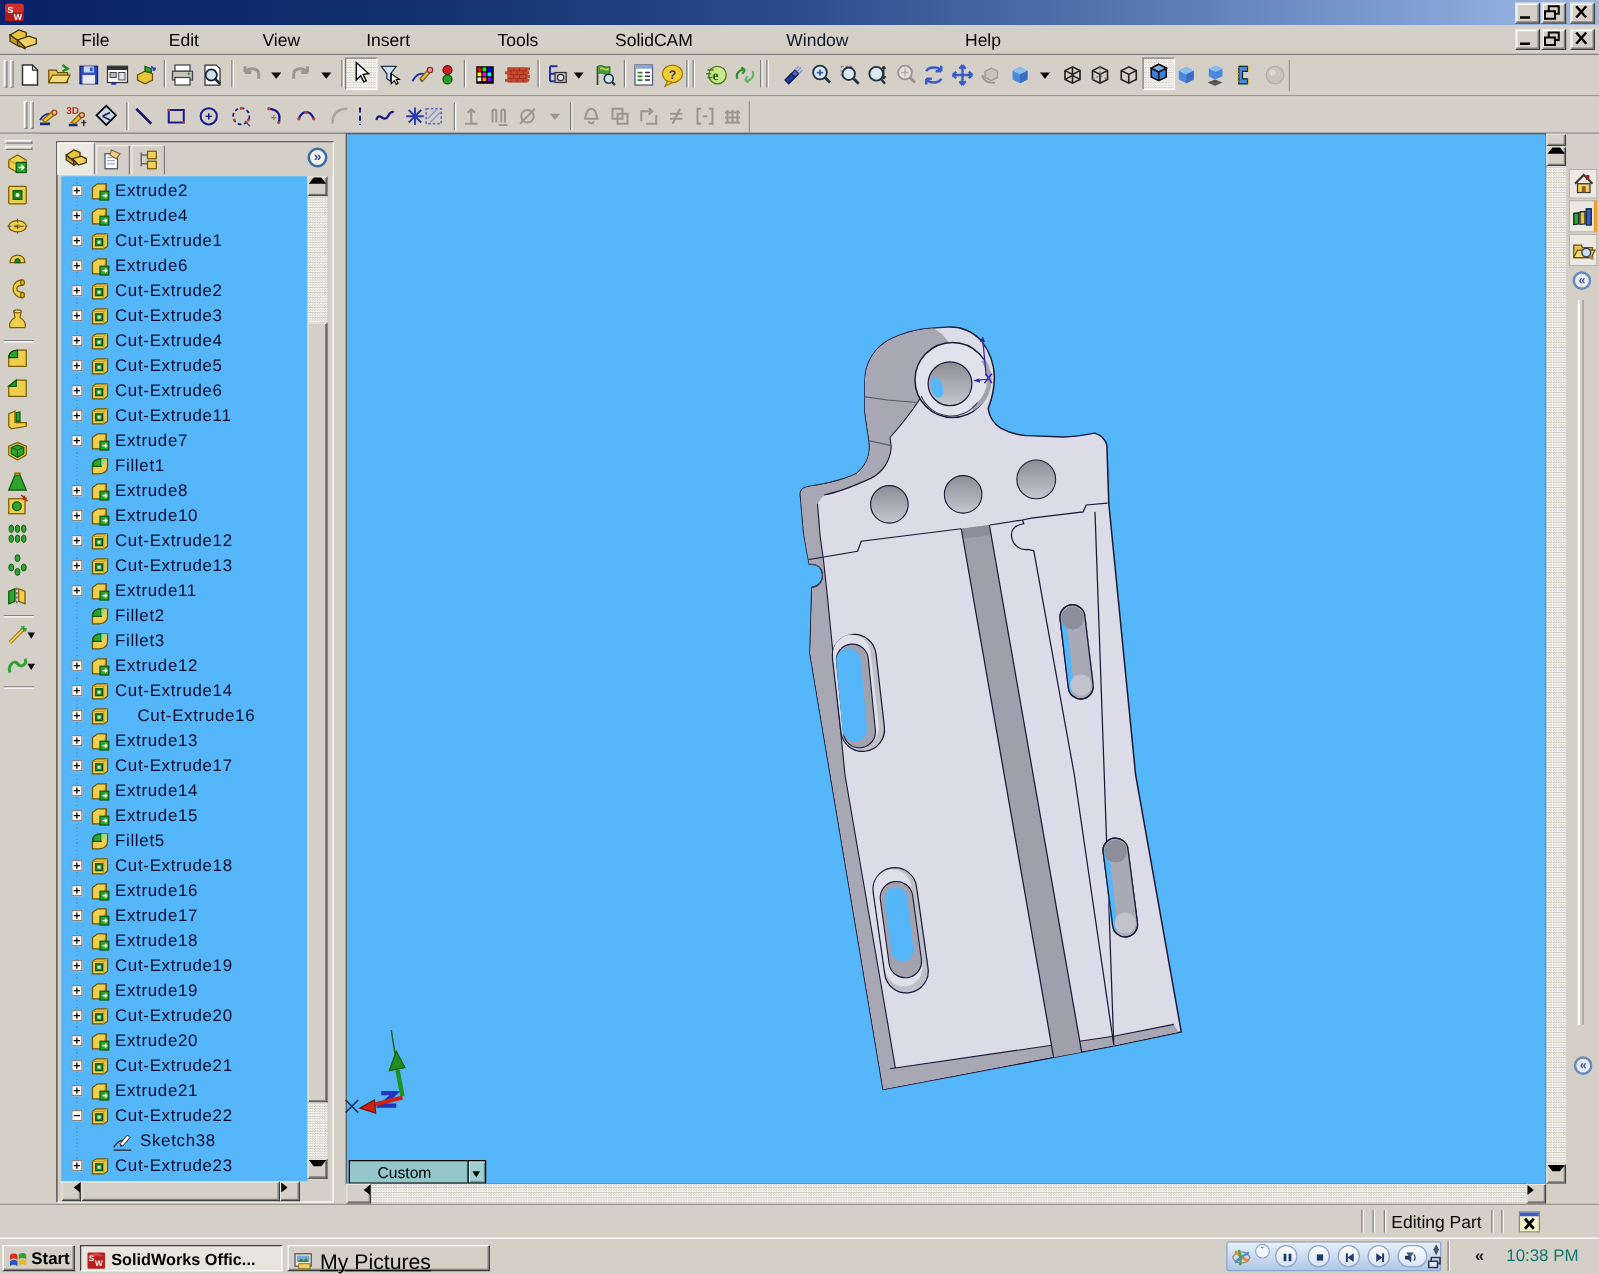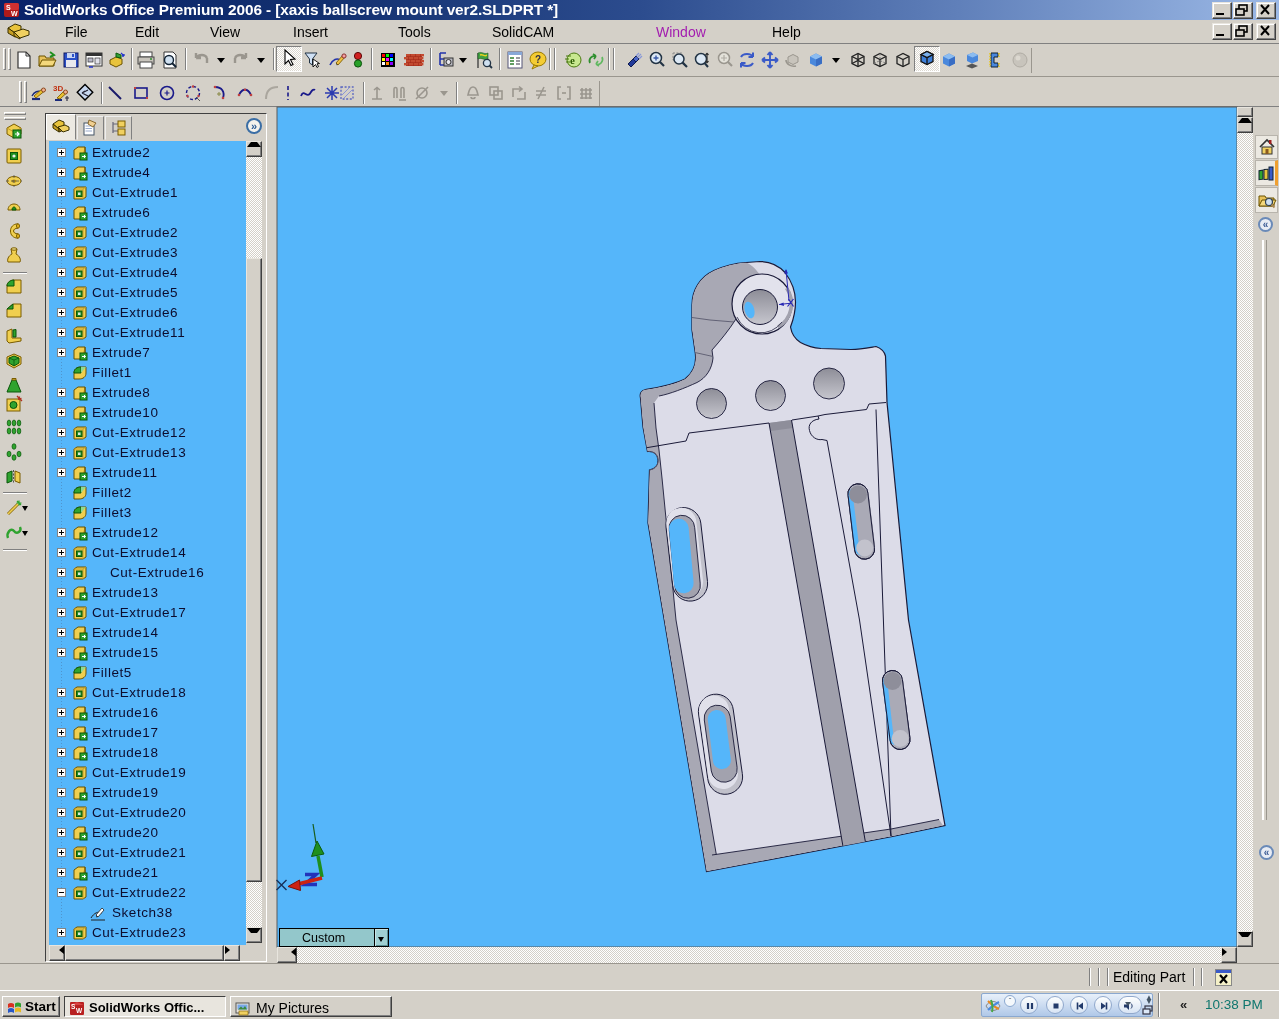--- a/index.html
+++ b/index.html
@@ -22,21 +22,20 @@
 <body>
 <div id="root">
 
 <div class="abs" style="left:0;top:0;width:1279px;height:20px;background:linear-gradient(90deg,#0a2269 0%,#12306f 25%,#2c4c8e 50%,#6080ba 75%,#9cb9e6 100%);">
 <svg class="abs" style="left:3px;top:1px" width="18" height="18">
         <rect x="1" y="2" width="15" height="14" rx="2" fill="#b01a1a"></rect>
         <rect x="1" y="2" width="15" height="7" rx="2" fill="#d03030"></rect>
         <text x="3" y="9" font-size="7" font-weight="bold" fill="#fff" font-family="Liberation Sans">S</text>
         <text x="8" y="15" font-size="7" font-weight="bold" fill="#fff" font-family="Liberation Sans">W</text>
       </svg>
-<div class="abs" style="left:24px;top:1px;color:#fff;font-size:15.4px;font-weight:bold;letter-spacing:-0.1px;white-space:nowrap;">SolidWorks Office Premium 2006 - [xaxis ballscrew mount ver2.SLDPRT *]</div>
 <div class="winbtn abs" style="left:1212px;top:2px;"><svg width="18" height="14">
           <rect x="3" y="10" width="8" height="2" fill="#000"></rect>
         </svg></div>
 <div class="winbtn abs" style="left:1233px;top:2px;"><svg width="18" height="14">
           <rect x="5" y="2" width="8" height="6" fill="none" stroke="#000" stroke-width="1.6"></rect>
           <rect x="2" y="6" width="8" height="6" fill="#d4d0c8" stroke="#000" stroke-width="1.6"></rect>
         </svg></div>
 <div class="winbtn abs" style="left:1256px;top:2px;"><svg width="18" height="14">
           <path d="M4,2 L12,11 M12,2 L4,11" stroke="#000" stroke-width="2"></path>
         </svg></div>
@@ -51,21 +50,21 @@
           <path d="M9,12 L18,9 L24,11 L24,15 L15,18 Z" fill="#f0d060"></path>
           <path d="M9,12 L9,16 L15,19 L15,18 Z" fill="#c79f22"></path>
         </g>
       </svg>
 <span class="abs" style="left:65px;top:4px;font-size:14px;color:#000;">File</span>
 <span class="abs" style="left:135px;top:4px;font-size:14px;color:#000;">Edit</span>
 <span class="abs" style="left:210px;top:4px;font-size:14px;color:#000;">View</span>
 <span class="abs" style="left:293px;top:4px;font-size:14px;color:#000;">Insert</span>
 <span class="abs" style="left:398px;top:4px;font-size:14px;color:#000;">Tools</span>
 <span class="abs" style="left:492px;top:4px;font-size:14px;color:#000;">SolidCAM</span>
-<span class="abs" style="left:656px;top:4px;font-size:14px;color:#a21caf;">Window</span>
+<span class="abs" style="left:629px;top:4px;font-size:14px;color:#0f172a;">Window</span>
 <span class="abs" style="left:772px;top:4px;font-size:14px;color:#000;">Help</span>
 <div class="winbtn abs" style="left:1212px;top:3px;"><svg width="18" height="14">
           <rect x="3" y="10" width="8" height="2" fill="#000"></rect>
         </svg></div>
 <div class="winbtn abs" style="left:1233px;top:3px;"><svg width="18" height="14">
           <rect x="5" y="2" width="8" height="6" fill="none" stroke="#000" stroke-width="1.6"></rect>
           <rect x="2" y="6" width="8" height="6" fill="#d4d0c8" stroke="#000" stroke-width="1.6"></rect>
         </svg></div>
 <div class="winbtn abs" style="left:1256px;top:3px;"><svg width="18" height="14">
           <path d="M4,2 L12,11 M12,2 L4,11" stroke="#000" stroke-width="2"></path>
@@ -1334,21 +1333,21 @@
     </div>
 <div class="tbtn" style="left:230px;width:162px;">
       <div class="abs" style="left:4px;top:2px;width:16px;height:17px;"><svg width="16" height="17">
           <g>
             <rect x="1" y="4" width="13" height="10" fill="#e8e4da" stroke="#555"></rect>
             <rect x="2.5" y="5.5" width="10" height="5" fill="#78a8e8"></rect>
             <path d="M3,10.5 L6,7.5 L8,9.5 L10,7 L12,10.5 Z" fill="#3a8a3a"></path>
             <rect x="4" y="12" width="9" height="4" fill="#f0d060" stroke="#8a6a10" stroke-width=".7"></rect>
           </g>
         </svg></div>
-      <span class="abs" style="left:25px;top:3px;font-size:14px;">My Pictures</span>
+      <span class="abs" style="left:25px;top:3px;font-size:17px;text-decoration:underline;">My Pictures</span>
     </div>
 <div class="abs" style="left:981px;top:993px;width:172px;height:24px;background:linear-gradient(#e8f0fa,#b0c8e8);border:1px solid #8aa8d0;border-radius:2px;">
 <svg class="abs" style="left:2px;top:3px" width="18" height="18">
         <path d="M2,9 C5,3 13,3 16,9 C13,15 5,15 2,9" fill="none" stroke="#888" stroke-width="1"></path>
         <path d="M4,4 C8,8 10,10 15,12" stroke="#e88820" stroke-width="2" fill="none"></path>
         <path d="M4,13 C8,9 11,7 15,5" stroke="#4a8ae0" stroke-width="2" fill="none"></path>
         <path d="M7,3 C9,8 9,11 8,15" stroke="#48a848" stroke-width="2" fill="none"></path>
       </svg>
 <div class="abs" style="left:22px;top:1px;width:12px;height:12px;border-radius:50%;background:#f4f8fc;border:1px solid #8aa8d0;color:#456;font-size:8px;text-align:center;line-height:10px;">ˇ</div>
 <div class="abs" style="left:38px;top:2px;width:18px;height:18px;border-radius:9px;background:linear-gradient(#fdfefe,#d8e4f4);border:1px solid #90a8cc;"><svg width="18" height="18">

